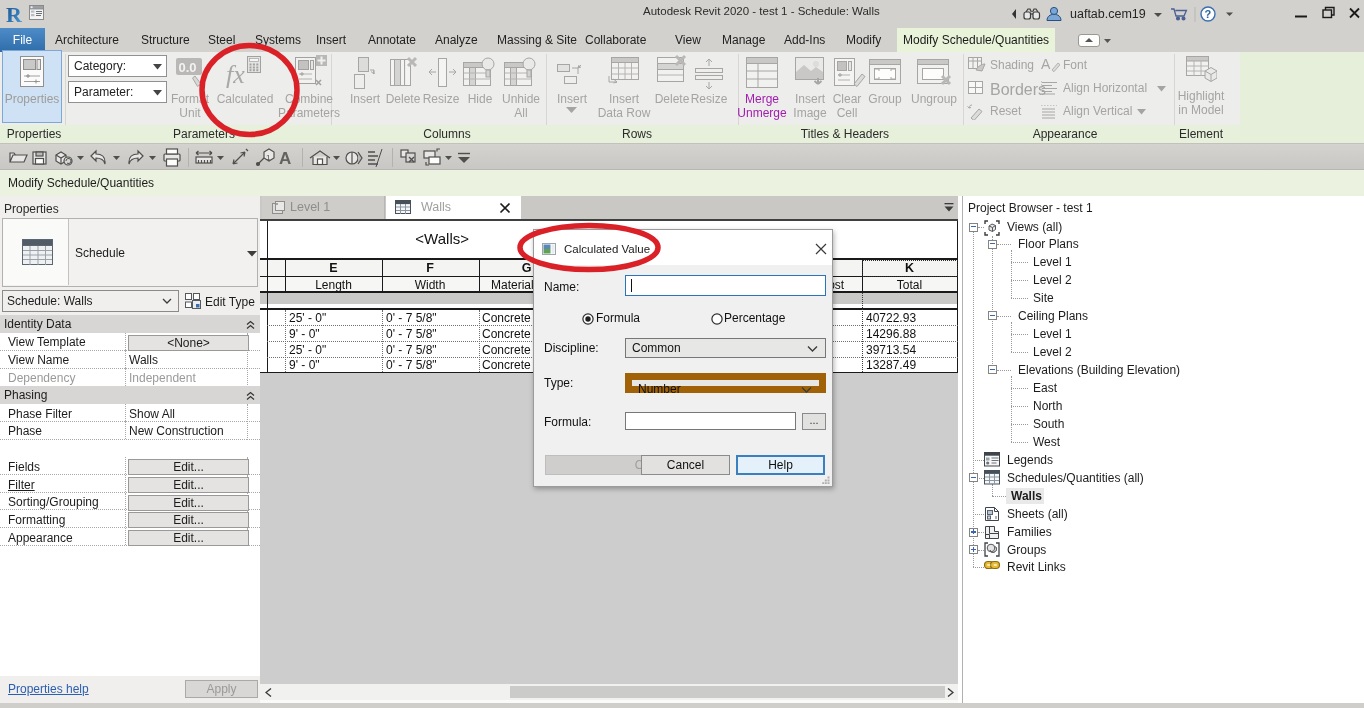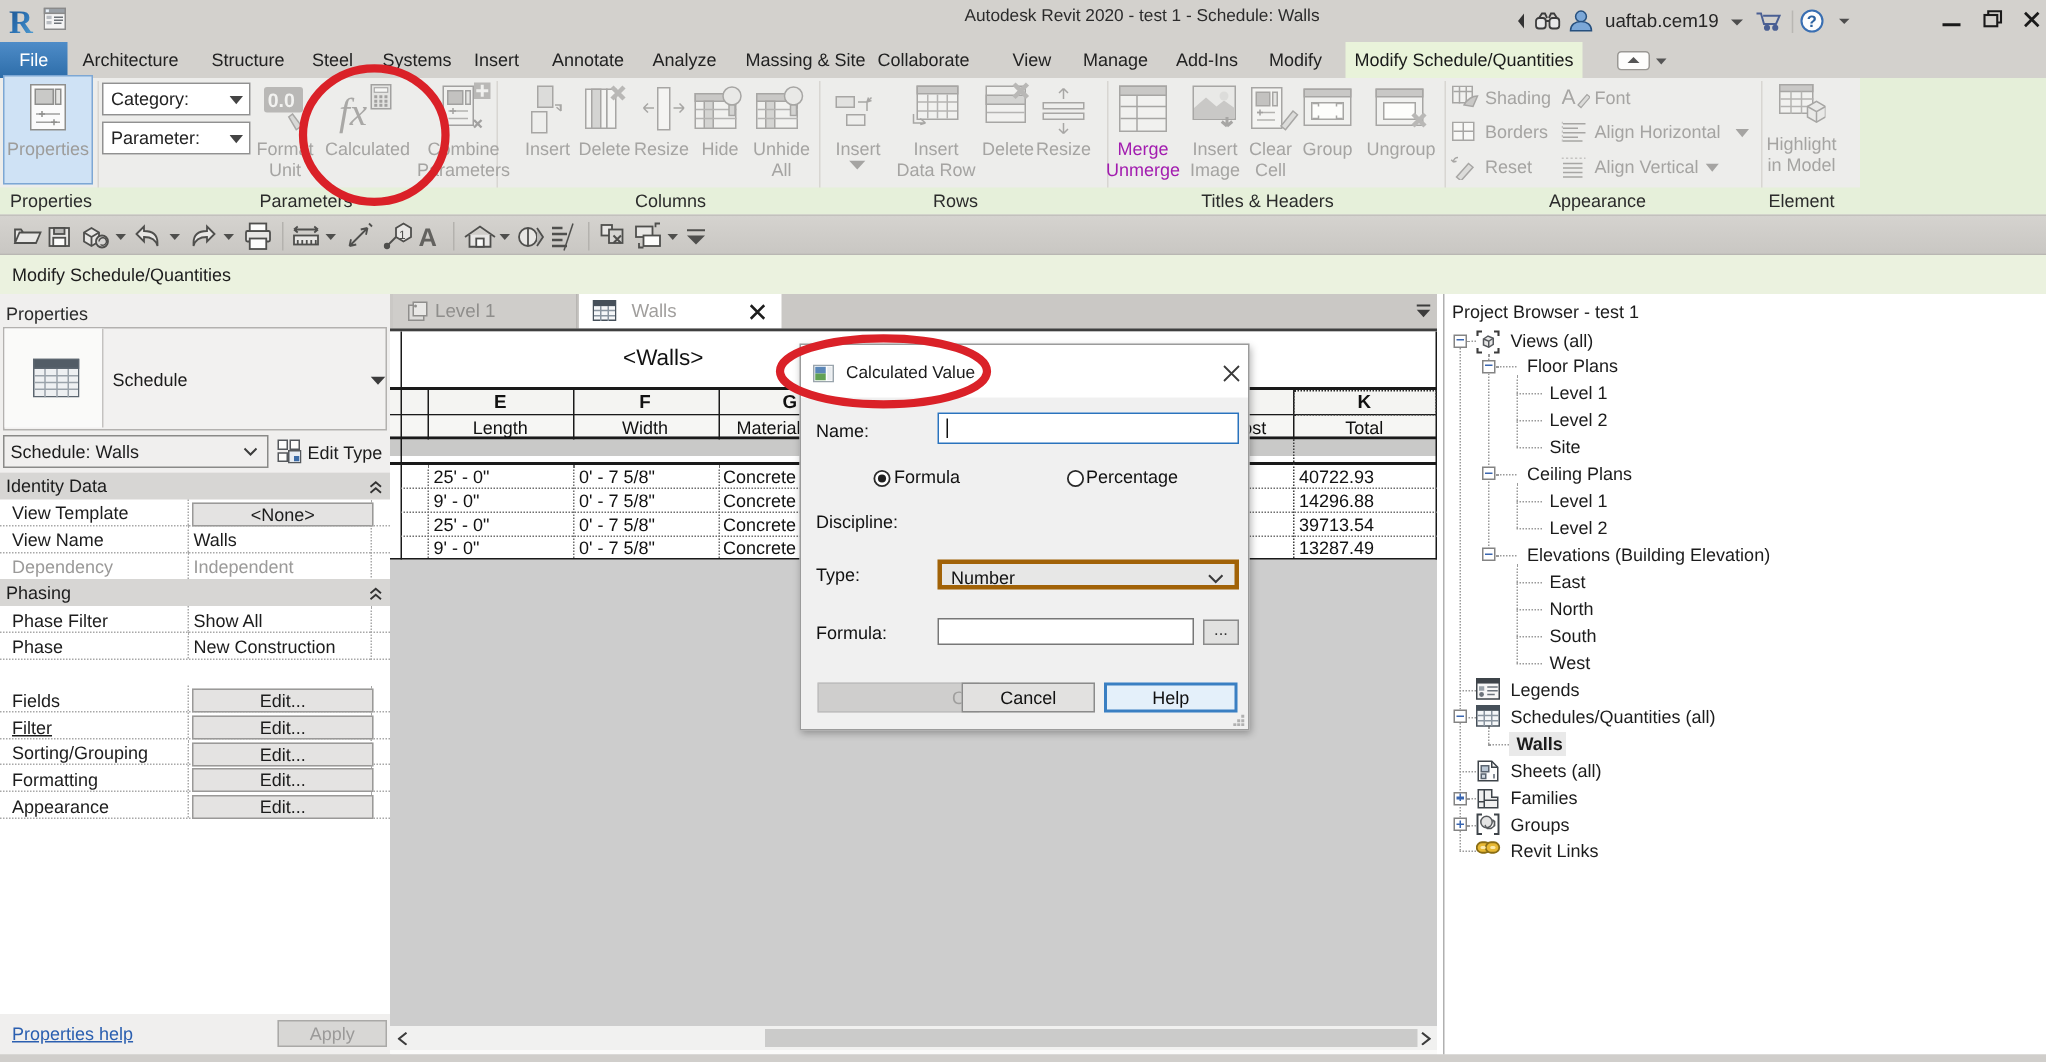--- a/index.html
+++ b/index.html
@@ -284,21 +284,21 @@
 <svg class="ab" style="left:968px;top:57px;" width="18" height="15" viewBox="0 0 18 15">
   <rect x="0.5" y="0.5" width="13" height="11" fill="#f1f1ef" stroke="#a7a6a4"></rect>
   <path d="M1 4 h13 M5 1 v11 M9.5 1 v11" stroke="#a7a6a4"></path>
   <path d="M8 13 c2-4 6-6 9-6 l-3 7 z" fill="#c9c8c6" stroke="#a7a6a4"></path>
 </svg>
 <div class="t" style="left:990px;top:58px;font-size:12px;color:#a5a4a2;">Shading</div>
 <svg class="ab" style="left:968px;top:81px;" width="16" height="14" viewBox="0 0 16 14">
   <rect x="0.5" y="0.5" width="14" height="12" fill="#f8f8f6" stroke="#a7a6a4"></rect>
   <path d="M7.5 1 v12 M1 6.5 h13" stroke="#a7a6a4"></path>
 </svg>
-<div class="t" style="left:990px;top:81px;font-size:12px;color:#a5a4a2;">Borders</div>
+<div class="t" style="left:990px;top:81px;font-size:16px;color:#a5a4a2;">Borders</div>
 <svg class="ab" style="left:966px;top:104px;" width="19" height="16" viewBox="0 0 19 16">
   <path d="M5 14 l8-9 3 2.5 -8 9 z" fill="#dcdcda" stroke="#a7a6a4"></path>
   <path d="M3 4 c0-2 1.5-3 3-3 M3 4 l-1.5-1.5 M3 4 l2-0.5" stroke="#a7a6a4" fill="none"></path>
 </svg>
 <div class="t" style="left:990px;top:104px;font-size:12px;color:#a5a4a2;">Reset</div>
 <svg class="ab" style="left:1041px;top:56px;" width="19" height="17" viewBox="0 0 19 17">
   <text x="0" y="13" font-size="14" fill="#a7a6a4">A</text>
   <path d="M11 14 l6-7 2 1.7 -6 7 z" fill="#dcdcda" stroke="#a7a6a4" stroke-width="0.8"></path>
 </svg>
 <div class="t" style="left:1063px;top:58px;font-size:12px;color:#a5a4a2;">Font</div>
@@ -758,22 +758,28 @@
   <svg class="ab" style="left:48px;top:83px;" width="12" height="12" viewBox="0 0 12 12">
     <circle cx="6" cy="6" r="5.1" fill="#fff" stroke="#2b2b2b" stroke-width="1.2"></circle>
     <circle cx="6" cy="6" r="2.7" fill="#1f1f1f"></circle>
   </svg>
   <div class="t" style="left:62px;top:81px;font-size:12px;color:#111;">Formula</div>
   <svg class="ab" style="left:177px;top:83px;" width="12" height="12" viewBox="0 0 12 12">
     <circle cx="6" cy="6" r="5.1" fill="#fff" stroke="#2b2b2b" stroke-width="1.2"></circle>
   </svg>
   <div class="t" style="left:190px;top:81px;font-size:12px;color:#111;">Percentage</div>
   <div class="t" style="left:10px;top:111px;font-size:12px;color:#111;">Discipline:</div>
+  <div class="ab" style="left:91px;top:108px;width:201px;height:20px;background:#e7e7e6;border:1px solid #777;box-sizing:border-box;">
+    <div class="t" style="left:6px;top:2px;font-size:12px;color:#111;">Common</div>
+    <svg class="ab" style="right:7px;top:6px;" width="11" height="8" viewBox="0 0 11 8">
+        <path d="M1 1.5 l4.5 4.5 4.5-4.5" stroke="#3c3c3c" fill="none" stroke-width="1.4"></path>
+      </svg>
+  </div>
   <div class="t" style="left:10px;top:146px;font-size:12px;color:#111;">Type:</div>
-  <div class="ab" style="left:91px;top:143px;width:201px;height:20px;background:#e7e7e6;border:3px solid #a16207;box-sizing:border-box;">
+  <div class="ab" style="left:91px;top:143px;width:201px;height:20px;background:#e7e7e6;border:7px solid #a16207;box-sizing:border-box;">
     <div class="t" style="left:6px;top:2px;font-size:12px;color:#111;">Number</div>
     <svg class="ab" style="right:7px;top:6px;" width="11" height="8" viewBox="0 0 11 8">
         <path d="M1 1.5 l4.5 4.5 4.5-4.5" stroke="#3c3c3c" fill="none" stroke-width="1.4"></path>
       </svg>
   </div>
   <div class="t" style="left:10px;top:185px;font-size:12px;color:#111;">Formula:</div>
   <div class="ab" style="left:91px;top:182px;width:171px;height:18px;background:#fff;border:1px solid #777;box-sizing:border-box;"></div>
   <div class="ab" style="left:268px;top:183px;width:24px;height:17px;background:#e1e1e0;border:1px solid #8a8a8a;box-sizing:border-box;text-align:center;font-size:11px;color:#333;line-height:13px;">...</div>
   <div class="ab" style="left:11px;top:225px;width:108px;height:20px;background:#cfcecd;border:1px solid #bebebe;box-sizing:border-box;font-size:12px;color:#9f9e9d;text-align:right;line-height:18px;">OK</div>
   <div class="ab" style="left:107px;top:225px;width:89px;height:20px;background:#e2e1e0;border:1px solid #8b8b8b;box-sizing:border-box;font-size:12px;color:#111;text-align:center;line-height:18px;">Cancel</div>

